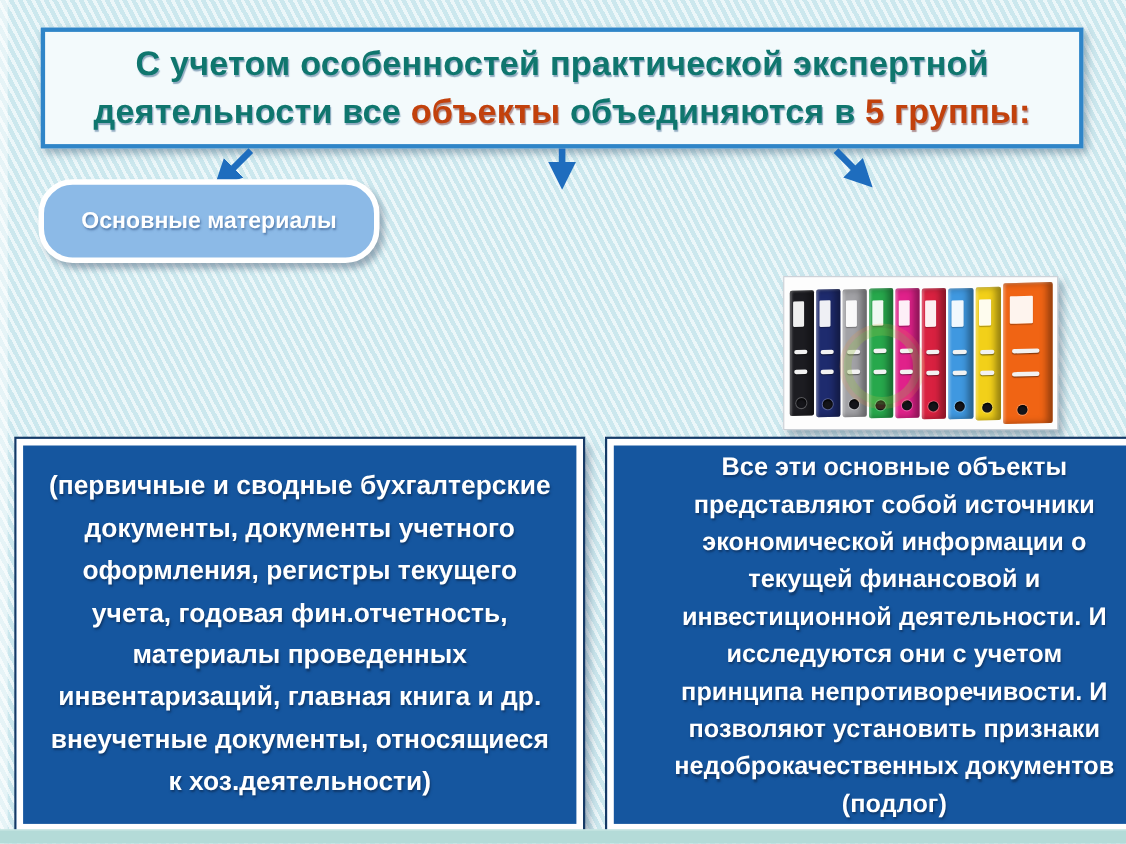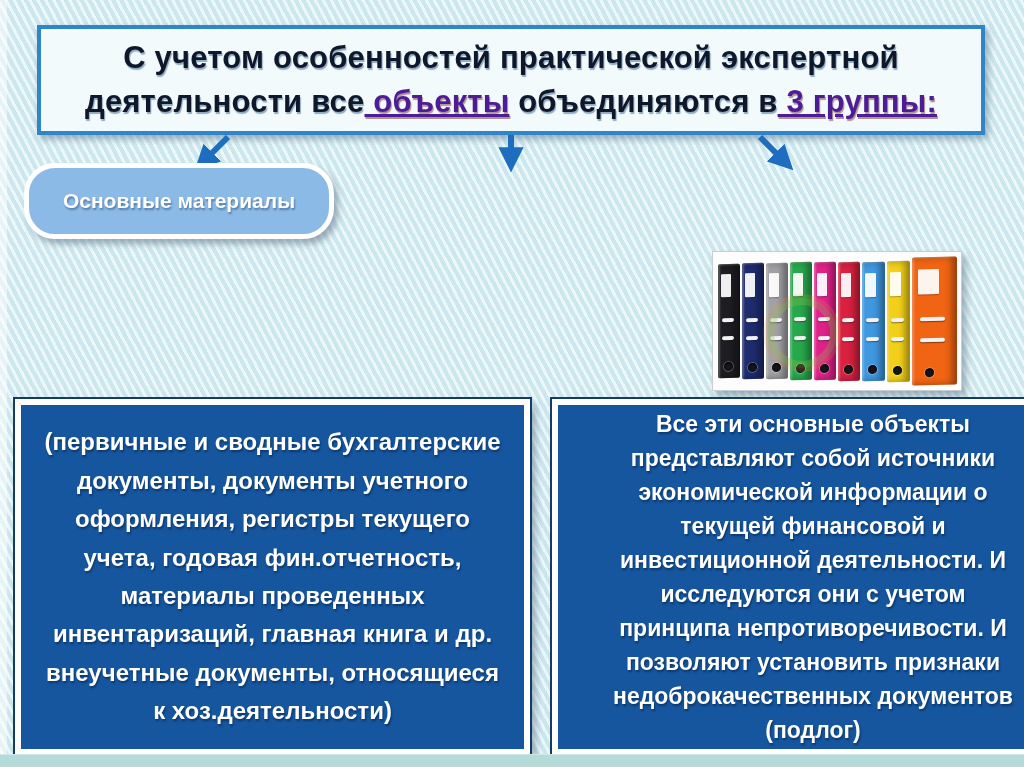--- a/index.html
+++ b/index.html
@@ -30,38 +30,38 @@
     position:absolute;left:37px;top:25px;width:940px;height:102px;
     background:#f3fafc;border:4px solid #2f85c8;
     box-shadow:3px 4px 7px rgba(90,115,135,.55);
     display:flex;align-items:center;justify-content:center;
     text-align:center;
   }
   .title-text{
     font-size:31px;font-weight:bold;line-height:1.42;
     padding:0 28px;letter-spacing:.2px;
   }
-  .seg-blue{color:#0f172a;text-shadow:1px 2px 1px rgba(22,74,120,.45);}
-  .seg-red{color:#4c1d95;text-shadow:1px 2px 1px rgba(95,20,20,.45);text-decoration:underline;}
+  .seg-blue{color:#0f766e;text-shadow:1px 2px 1px rgba(22,74,120,.45);}
+  .seg-red{color:#c2410c;text-shadow:1px 2px 1px rgba(95,20,20,.45);}
 
   
   .arrows{position:absolute;left:0;top:133px;width:1024px;height:48px;}
 
   
   .group-box{
     position:absolute;top:163px;height:66px;
     background:#8cbae7;border:5px solid #ffffff;
     box-shadow:4px 5px 6px rgba(105,125,145,.6);
     display:flex;align-items:center;justify-content:center;text-align:center;
   }
   .group-box .lbl{
     color:#fff;font-size:21px;font-weight:bold;line-height:1.25;
     text-shadow:1px 2px 2px rgba(55,90,140,.65);
   }
-  .gb-1{left:24px;width:300px;border-radius:31px;}
+  .gb-1{left:35px;width:300px;border-radius:31px;}
   .gb-2{left:362px;width:302px;}
   .gb-2 .lbl{max-width:215px;}
   .gb-3{left:700px;width:298px;}
 
   
   .def-box{
     position:absolute;left:8px;top:253px;width:686px;height:128px;
     background:linear-gradient(180deg,#5ea7e6 0%,#4a93da 100%);
     border:5px solid #ffffff;
     box-shadow:0 0 0 3px #1c3f72, 5px 6px 8px rgba(80,100,125,.55);
@@ -119,21 +119,21 @@
   .db-right .txt{font-size:23px;line-height:1.48;padding:0 12px;}
 </style>
 </head>
 <body>
 
 <div class="slide">
 
   <div class="left-strip"></div>
 
   <div class="title-box">
-    <div class="title-text"><span class="seg-blue">С учетом особенностей практической экспертной деятельности все</span><span class="seg-red"> объекты</span><span class="seg-blue"> объединяются в</span><span class="seg-red"> 3 группы:</span></div>
+    <div class="title-text"><span class="seg-blue">С учетом особенностей практической экспертной деятельности все</span><span class="seg-red"> объекты</span><span class="seg-blue"> объединяются в</span><span class="seg-red"> 5 группы:</span></div>
   </div>
 
   <svg class="arrows" viewBox="0 0 1024 48">
     <defs>
       <marker id="ah" viewBox="0 0 10 10" refX="7" refY="5" markerWidth="4.2" markerHeight="4.2" orient="auto">
         <path d="M0,0 L10,5 L0,10 z" fill="#1e6dbe"></path>
       </marker>
     </defs>
     <path d="M228 4 L200 32" stroke="#1e6dbe" stroke-width="6" fill="none" marker-end="url(#ah)"></path>
     <path d="M511 2 L511 32" stroke="#1e6dbe" stroke-width="6" fill="none" marker-end="url(#ah)"></path>

